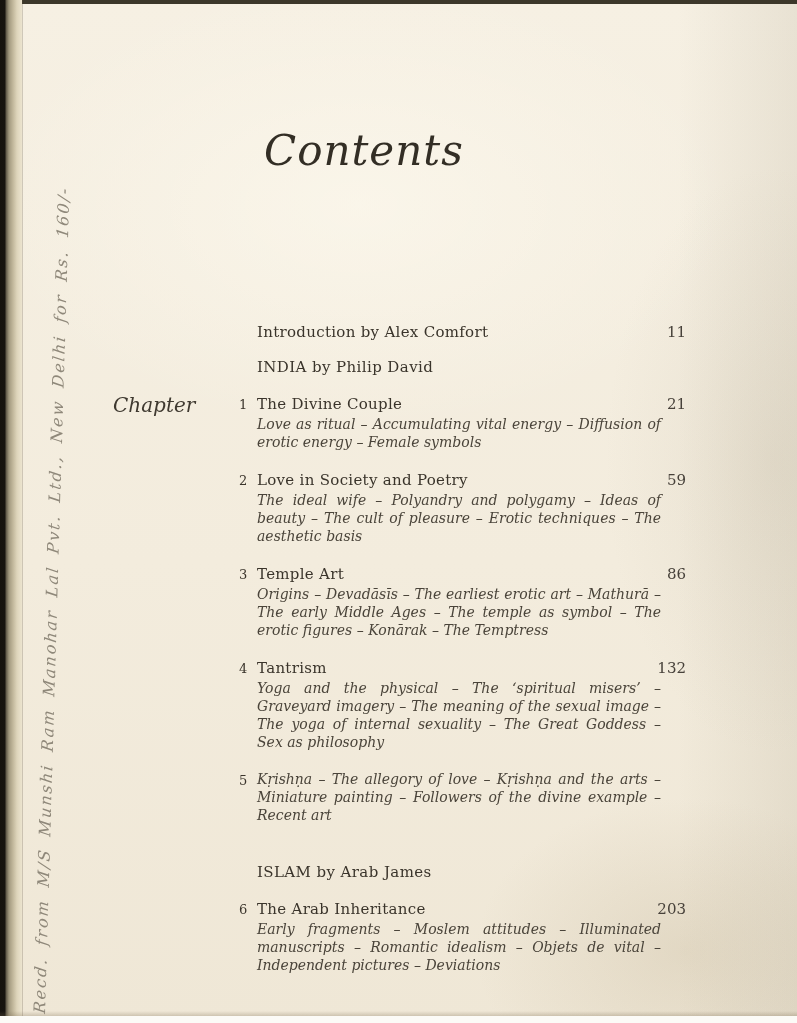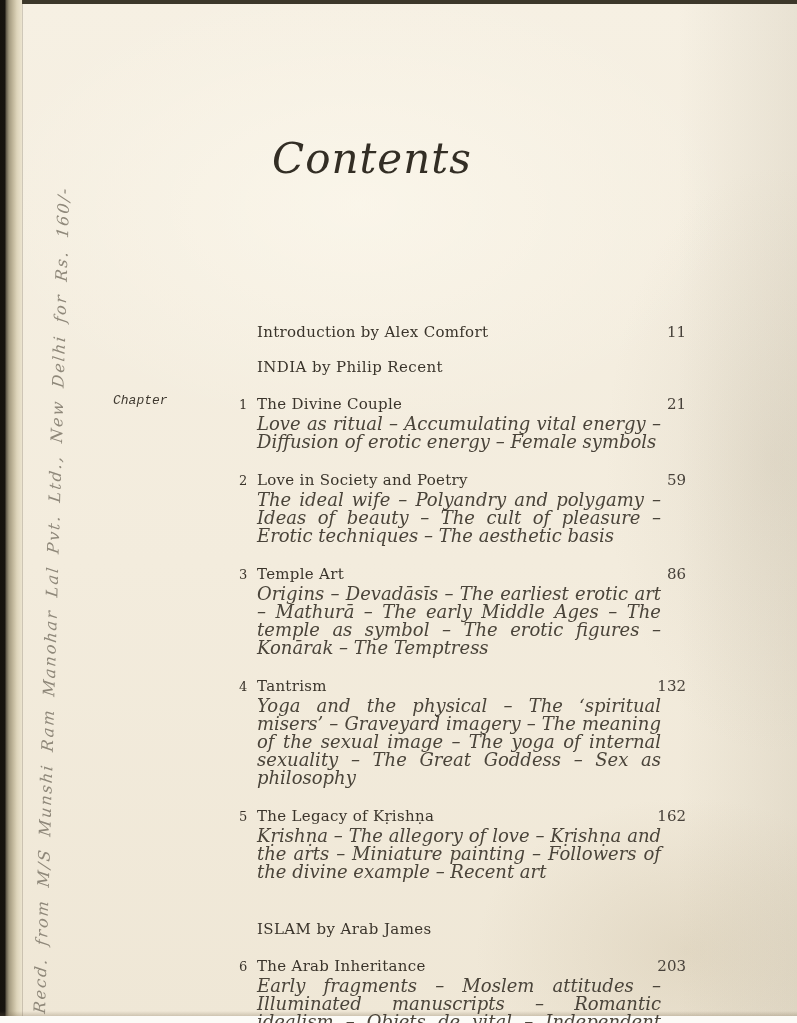--- a/index.html
+++ b/index.html
@@ -26,33 +26,33 @@
     background:linear-gradient(180deg,transparent,rgba(120,105,80,.28));}
   .edge-bottom-white{position:absolute;left:0;right:0;bottom:0;height:7px;background:#fcfbf7;}
 
   .title{
     position:absolute;left:256px;top:118px;
     font-style:italic;font-size:42px;line-height:1.2;
     color:#332e25;letter-spacing:1px;
   }
   .chapter-label{
     position:absolute;left:113px;top:393px;
-    font-style:italic;font-size:13px;color:#3f3930;font-family:Liberation Mono, monospace;
+    font-style:italic;font-size:20px;color:#3f3930;
   }
   .toc{position:absolute;left:257px;top:322px;width:429px;color:#3a342b;}
   .headrow{display:flex;justify-content:space-between;align-items:baseline;line-height:21px;}
   .fm-label,.chtitle{font-size:15px;letter-spacing:.3px;}
   .chpage{font-size:15px;color:#47413a;}
   .entry{position:relative;margin-bottom:19px;}
   .entry.front{margin-bottom:14px;}
   .section-heading{font-size:15px;letter-spacing:.4px;margin:0 0 16px 0;line-height:21px;color:#3a342b;}
   .section-heading.second{margin-top:38px;}
   .chnum{position:absolute;left:-18px;top:3px;font-size:13px;color:#3a342b;}
   .chsub{
-    font-style:italic;font-size:18px;line-height:18px;
+    font-style:italic;font-size:14px;line-height:18px;
     color:#4a443a;text-align:justify;width:404px;
   }
   .handnote{
     position:absolute;left:30px;top:1012px;width:900px;
     transform-origin:0 0;transform:rotate(-88.3deg) skewX(-6deg);
     font-style:italic;font-size:16px;letter-spacing:2px;word-spacing:5px;
     color:#8f887a;white-space:nowrap;
   }
 </style>
 </head>
@@ -61,32 +61,32 @@
 <div class="scan-page"></div>
 <div class="right-shade"></div>
 <div class="edge-top"></div>
 <div class="spine"></div>
 <div class="page-edge-line"></div>
 <div class="edge-bottom-shadow"></div>
 <div class="edge-bottom-white"></div>
 
 <div class="handnote">Recd. from M/S Munshi Ram Manohar Lal Pvt. Ltd., New Delhi for Rs. 160/-</div>
 
-<h1 class="title" style="font-weight:normal;margin:16px;">Contents</h1>
+<h1 class="title" style="font-weight:normal;margin:8px;">Contents</h1>
 
 <div class="chapter-label">Chapter</div>
 
 <div class="toc">
     <div class="entry front">
     <div class="headrow">
       <span class="fm-label">Introduction by Alex Comfort</span>
       <span class="chpage">11</span>
     </div>
   </div>
-    <div class="section-heading">INDIA by Philip Recent</div>
+    <div class="section-heading">INDIA by Philip David</div>
     <div class="entry">
     <span class="chnum">1</span>
     <div class="headrow">
       <span class="chtitle">The Divine Couple</span>
       <span class="chpage">21</span>
     </div>
     <div class="chsub">Love as ritual – Accumulating vital energy – Diffusion of erotic energy – Female symbols</div>
   </div>
     <div class="entry">
     <span class="chnum">2</span>
@@ -107,24 +107,20 @@
     <div class="entry">
     <span class="chnum">4</span>
     <div class="headrow">
       <span class="chtitle">Tantrism</span>
       <span class="chpage">132</span>
     </div>
     <div class="chsub">Yoga and the physical – The ‘spiritual misers’ – Graveyard imagery – The meaning of the sexual image – The yoga of internal sexuality – The Great Goddess – Sex as philosophy</div>
   </div>
     <div class="entry">
     <span class="chnum">5</span>
-    <div class="headrow">
-      <span class="chtitle">The Legacy of Kṛishṇa</span>
-      <span class="chpage">162</span>
-    </div>
     <div class="chsub">Kṛishṇa – The allegory of love – Kṛishṇa and the arts – Miniature painting – Followers of the divine example – Recent art</div>
   </div>
     <div class="section-heading second">ISLAM by Arab James</div>
     <div class="entry">
     <span class="chnum">6</span>
     <div class="headrow">
       <span class="chtitle">The Arab Inheritance</span>
       <span class="chpage">203</span>
     </div>
     <div class="chsub">Early fragments – Moslem attitudes – Illuminated manuscripts – Romantic idealism – Objets de vital – Independent pictures – Deviations</div>

